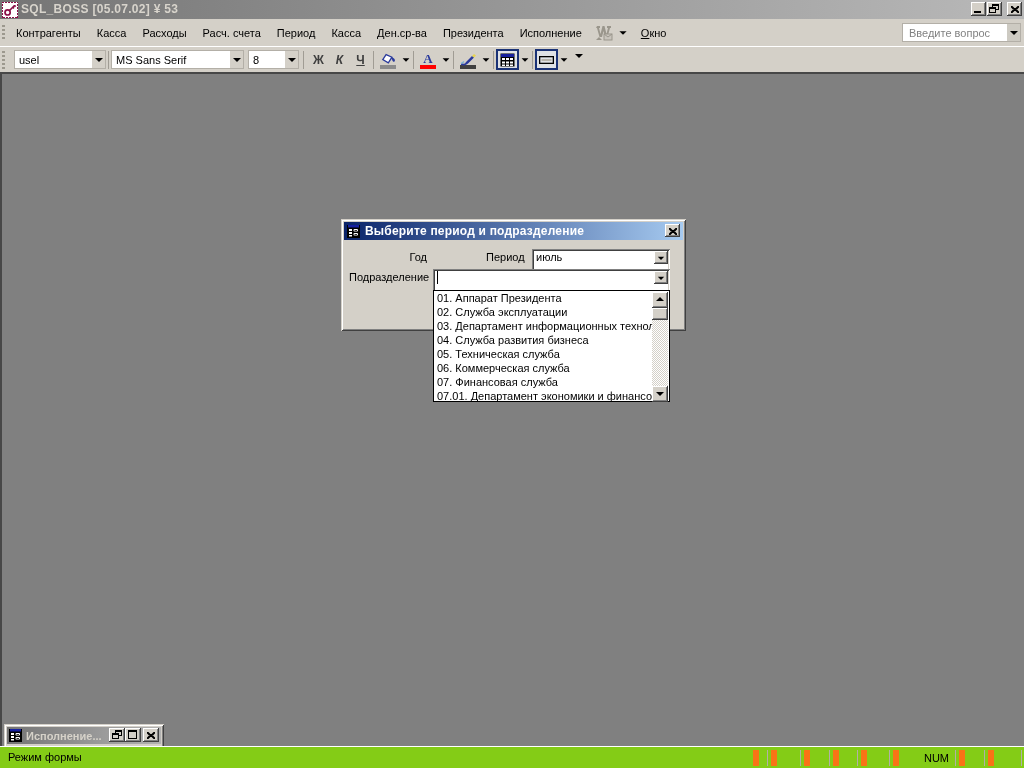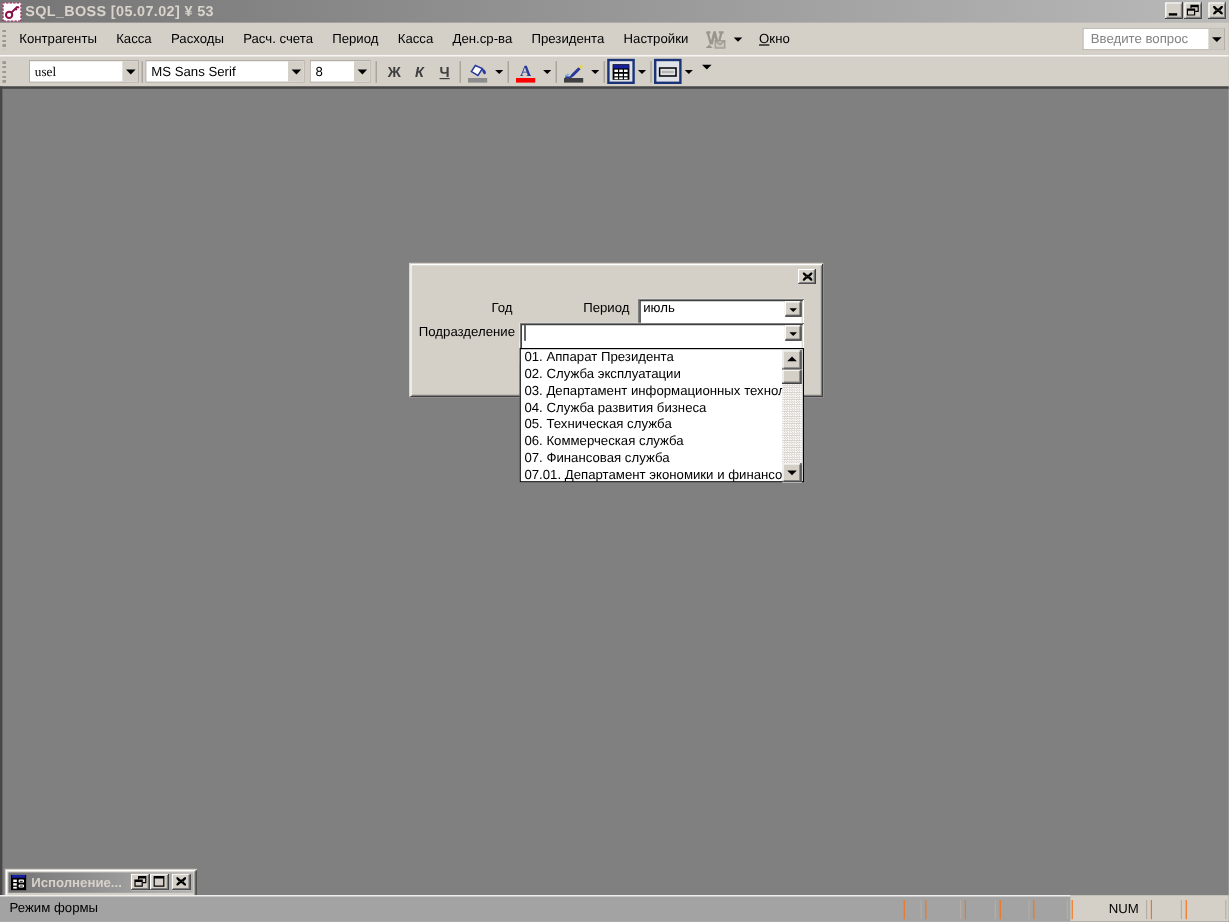--- a/index.html
+++ b/index.html
@@ -71,21 +71,21 @@
     background:#d4d0c8; border-top:1px solid #ffffff;
     display:flex; align-items:center;
   }
   #toolbar .grip { height:18px; }
   .flatcombo {
     height:19px; background:#fff; border:1px solid #b3afa7;
     display:flex; align-items:center; position:relative;
   }
   .flatcombo .val { padding-left:4px; flex:1; white-space:nowrap; overflow:hidden; }
   .flatcombo .cb-arrow { width:13px; height:17px; background:#d4d0c8; display:flex; align-items:center; justify-content:center; }
-  #combo-style { width:92px; margin-left:16px;font-family:Liberation Serif, serif; }
+  #combo-style { width:92px; margin-left:6px; }
   #combo-font { width:133px; }
   #combo-size { width:51px; }
   .tsep { width:1px; height:18px; background:#a09c94; margin:0 2px; }
   .fmt-btn { width:21px; height:20px; display:flex; align-items:center; justify-content:center; font-weight:bold; color:#3f3f3f; font-size:12px; }
   .icon-btn { height:20px; display:flex; align-items:flex-end; justify-content:center; padding-bottom:1px; }
   .dd-arrow { width:11px; height:20px; display:flex; align-items:center; justify-content:center; }
   .dd-arrow .tri-down { transform:scale(0.85); }
   .navybox { width:23px; height:21px; border:2px solid #1a3276; background:#dfe2e6; display:flex; align-items:center; justify-content:center; }
   #toolbar-options { margin-left:6px; margin-top:8px; }
   #toolbar-options .tri-down { transform:scale(0.85); }
@@ -146,25 +146,25 @@
   .mini-btn { width:16px; height:14px; top:4px; }
   #mini-restore { left:105px; }
   #mini-max { left:121px; }
   #mini-close { left:139px; }
   #mini-restore .cap-glyph.back { position:absolute; left:6px; top:2px; width:7px; height:6px; border:1px solid #000; border-top-width:2px; }
   #mini-restore .cap-glyph.front { position:absolute; left:3px; top:5px; width:7px; height:6px; border:1px solid #000; border-top-width:2px; background:#d4d0c8; }
   #mini-max .cap-glyph { position:absolute; left:3px; top:2px; width:9px; height:9px; border:1px solid #000; border-top-width:2px; }
 
   
   #statusbar {
-    position:absolute; left:0; top:746px; width:892px; height:22px;
-    background:#a3a3a3; border-top:1px solid #ffffff;
+    position:absolute; left:0; top:746px; width:1024px; height:22px;
+    background:#84cc16; border-top:1px solid #ffffff;
   }
   #status-left { position:absolute; left:8px; top:0; height:21px; line-height:21px; }
-  .spanel { position:absolute; top:3px; height:16px; border-left:1px solid #f97316; border-right:1px solid #b3afa7; }
+  .spanel { position:absolute; top:3px; height:16px; border-left:6px solid #f97316; border-right:1px solid #b3afa7; }
   #status-num { line-height:16px; text-align:right; padding-right:6px; }
 
   
   .svg-icon svg { display:block; }
 </style>
 </head>
 <body>
 
 <div id="titlebar">
   <span id="app-icon" class="svg-icon">
@@ -196,21 +196,21 @@
   <div class="grip"></div>
   <div id="menu-items" style="display:flex;align-items:center;">
       <div class="menu-item">Контрагенты</div>
       <div class="menu-item">Касса</div>
       <div class="menu-item">Расходы</div>
       <div class="menu-item">Расч. счета</div>
       <div class="menu-item">Период</div>
       <div class="menu-item">Касса</div>
       <div class="menu-item">Ден.ср-ва</div>
       <div class="menu-item">Президента</div>
-      <div class="menu-item">Настройки</div>
+      <div class="menu-item">Исполнение</div>
     </div>
   <div id="word-menu-button">
     <span class="svg-icon">
       <svg width="17" height="16" viewBox="0 0 17 16">
         <path d="M1 1 h3 v2 h-1 l1.5 6 2-8 h2 l2 8 1.5-6 h-1 v-2 h4 v2 h-1 l-2.5 9 h-2.5 l-1.5 -6 -1.5 6 h-2.5 l-2.5 -9 h-1 z" fill="#9a968c"></path>
         <path d="M3 12 l3 3 h-6 z" fill="#9a968c"></path>
         <rect x="8" y="9" width="8" height="6" fill="#c8c4bc" stroke="#9a968c" stroke-width="1"></rect>
         <path d="M8 9 l4 3 4-3" fill="none" stroke="#9a968c" stroke-width="1"></path>
       </svg>
     </span>
@@ -337,20 +337,40 @@
   </div>
   <div class="dd-arrow">
       <span class="tri-down"></span>
     </div>
   <div id="toolbar-options"><span class="tri-down"></span></div>
 </div>
 
 <div id="workspace">
 
   <div id="dialog" class="winframe">
+    <div id="dialog-titlebar">
+      <span id="dialog-icon" class="svg-icon">
+        <svg width="13" height="13" viewBox="0 0 13 13">
+          <rect x="0" y="0" width="13" height="13" fill="#000"></rect>
+          <rect x="1" y="0" width="11" height="2.5" fill="#1620a0"></rect>
+          <g fill="#fff">
+            <rect x="2" y="4" width="3" height="2"></rect>
+              <rect x="2" y="7" width="3" height="2"></rect>
+              <rect x="2" y="10" width="3" height="1.5"></rect>
+            <rect x="6.5" y="4" width="4.5" height="2.5" rx="1"></rect>
+              <rect x="6.5" y="8" width="4.5" height="2.5" rx="1"></rect>
+          </g>
+          <g fill="#000">
+              <rect x="7.5" y="5" width="2.5" height="0.8"></rect>
+              <rect x="7.5" y="9" width="2.5" height="0.8"></rect>
+            </g>
+        </svg>
+      </span>
+      <span id="dialog-title-text">Выберите период и подразделение</span>
+    </div>
     <div id="dialog-close" class="btn3d">
       <span class="xglyph">
         <svg width="8" height="7" viewBox="0 0 8 7">
             <path d="M0 0 L3 3 M3 4 L0 7 M8 0 L5 3 M5 4 L8 7 M3 3 L5 3 M3 4 L5 4" stroke="#000" stroke-width="2"></path>
           </svg>
       </span>
     </div>
     <div class="dlg-label" style="left:60px; top:30px; width:26px; text-align:right;">Год</div>
     <div id="year-field" class="sunken">2002</div>
     <div class="dlg-label" style="left:145px; top:30px;">Период</div>

